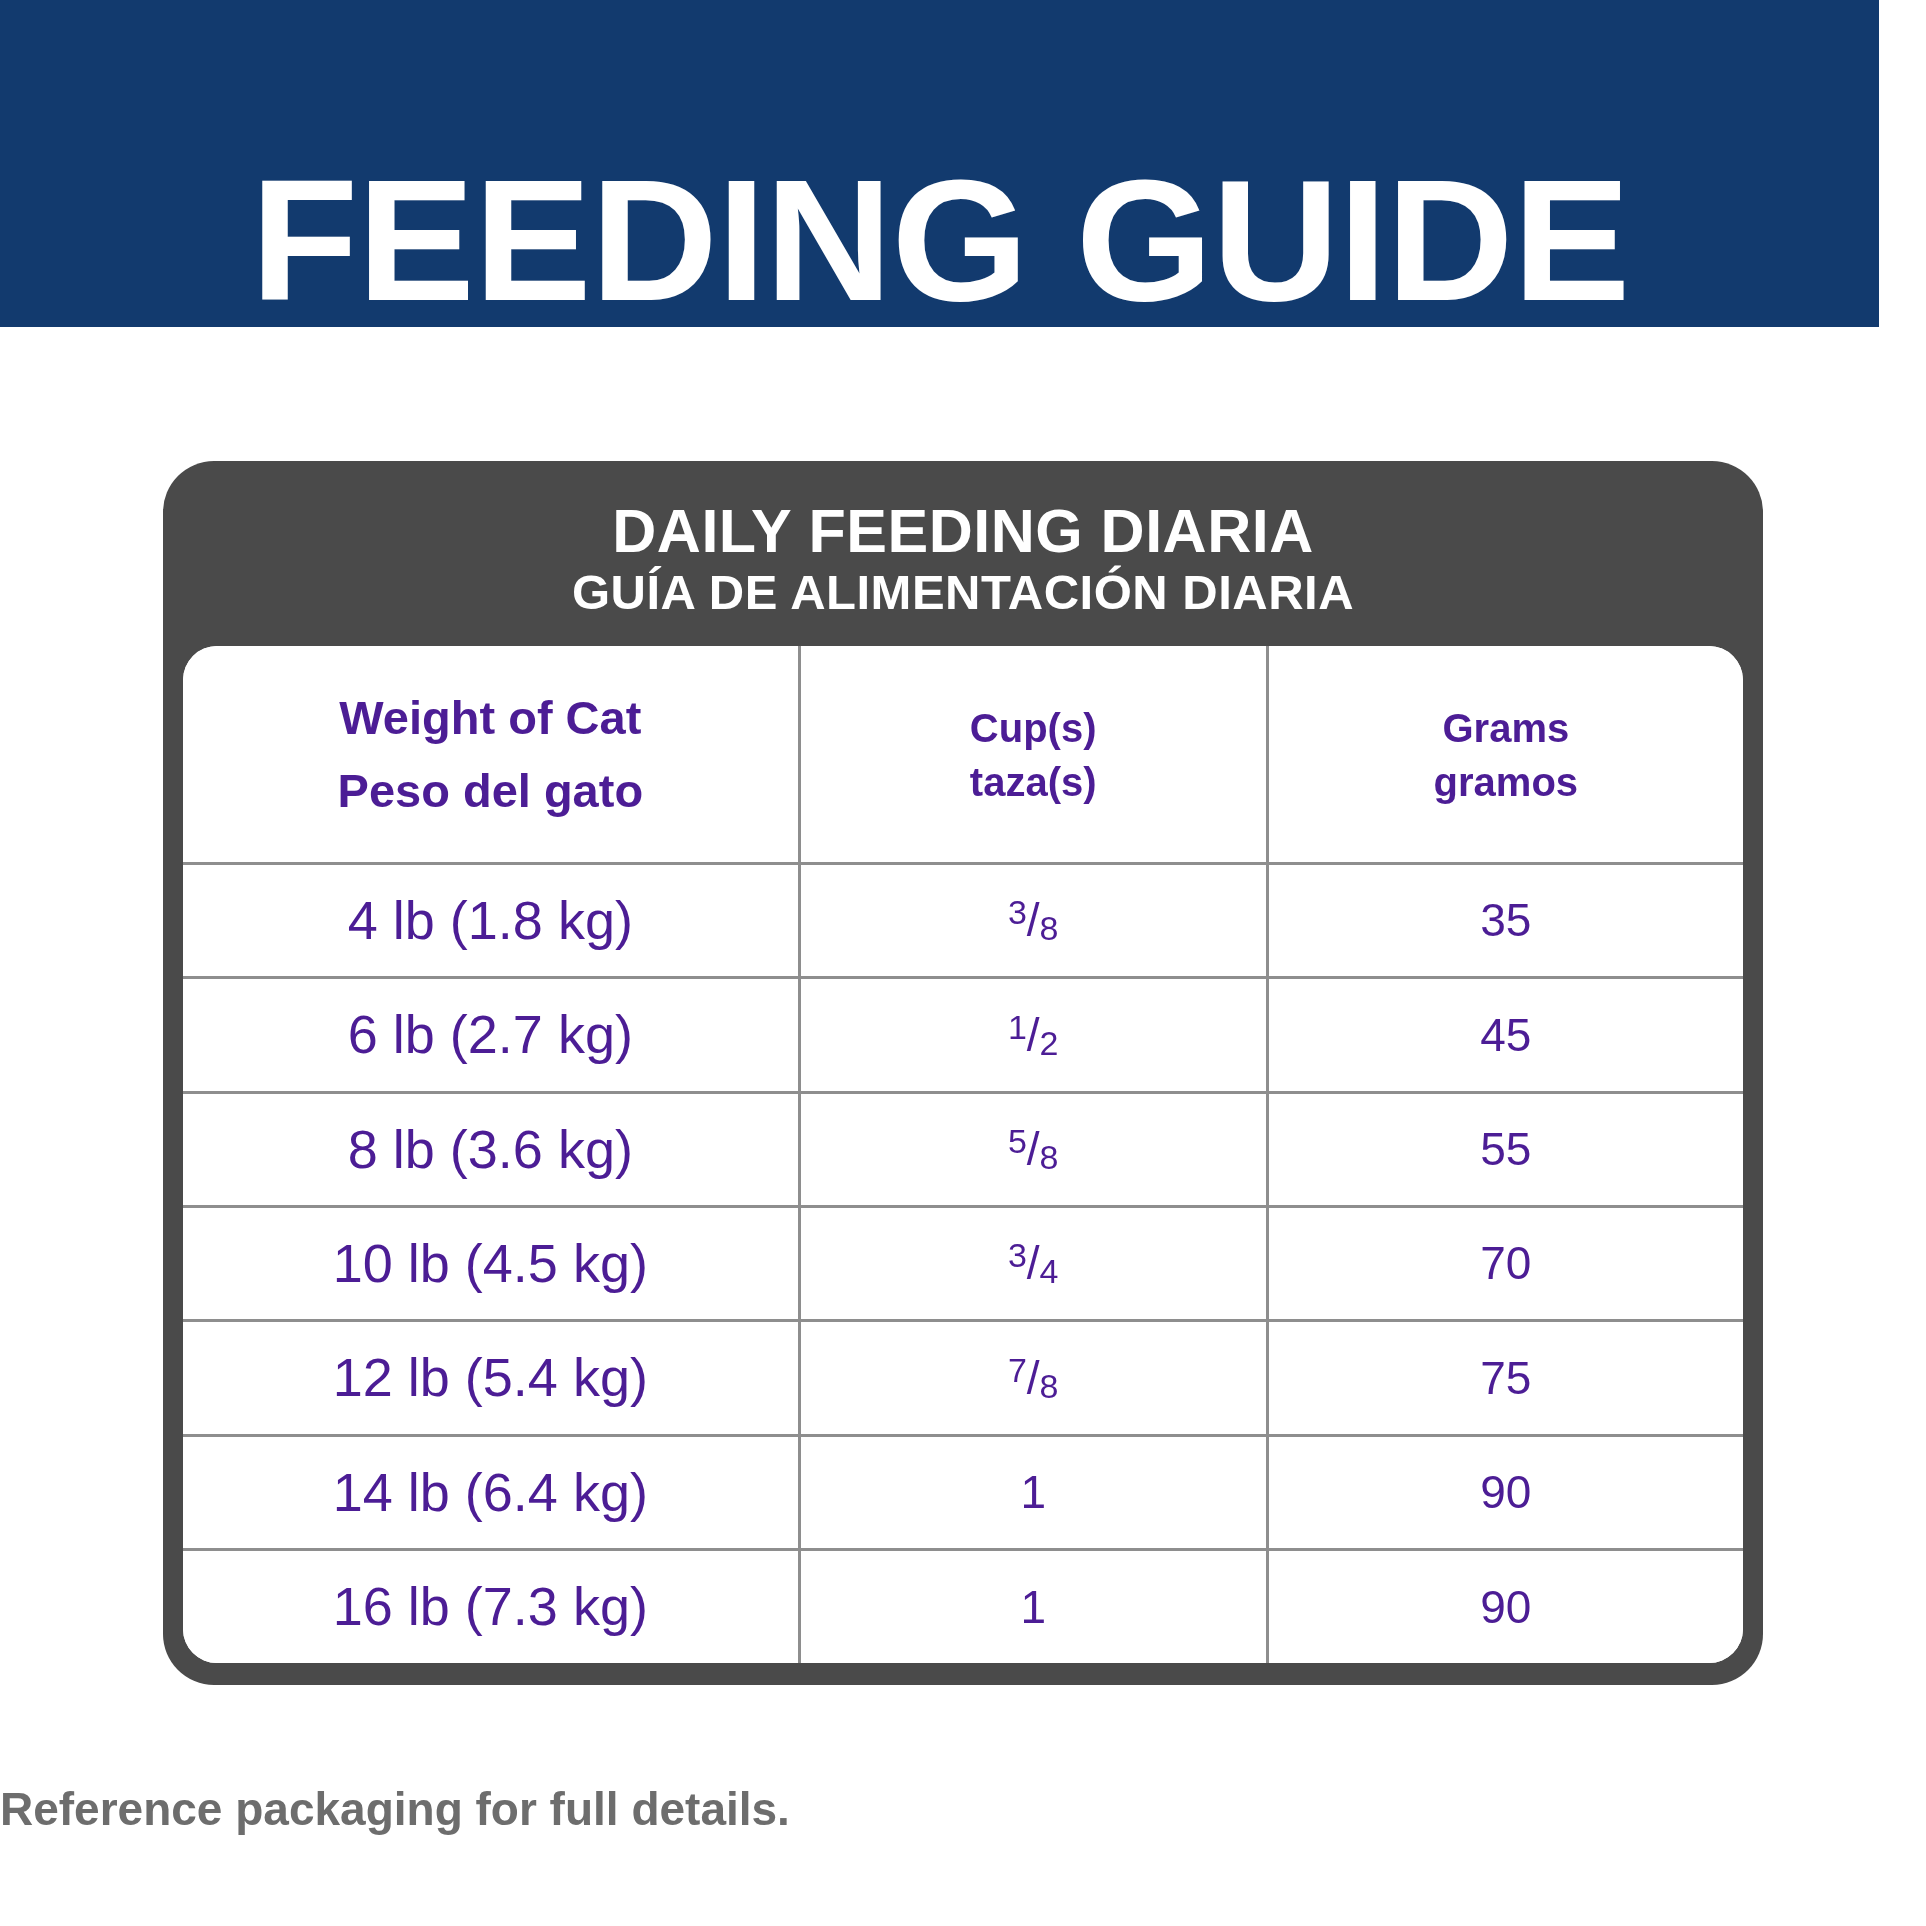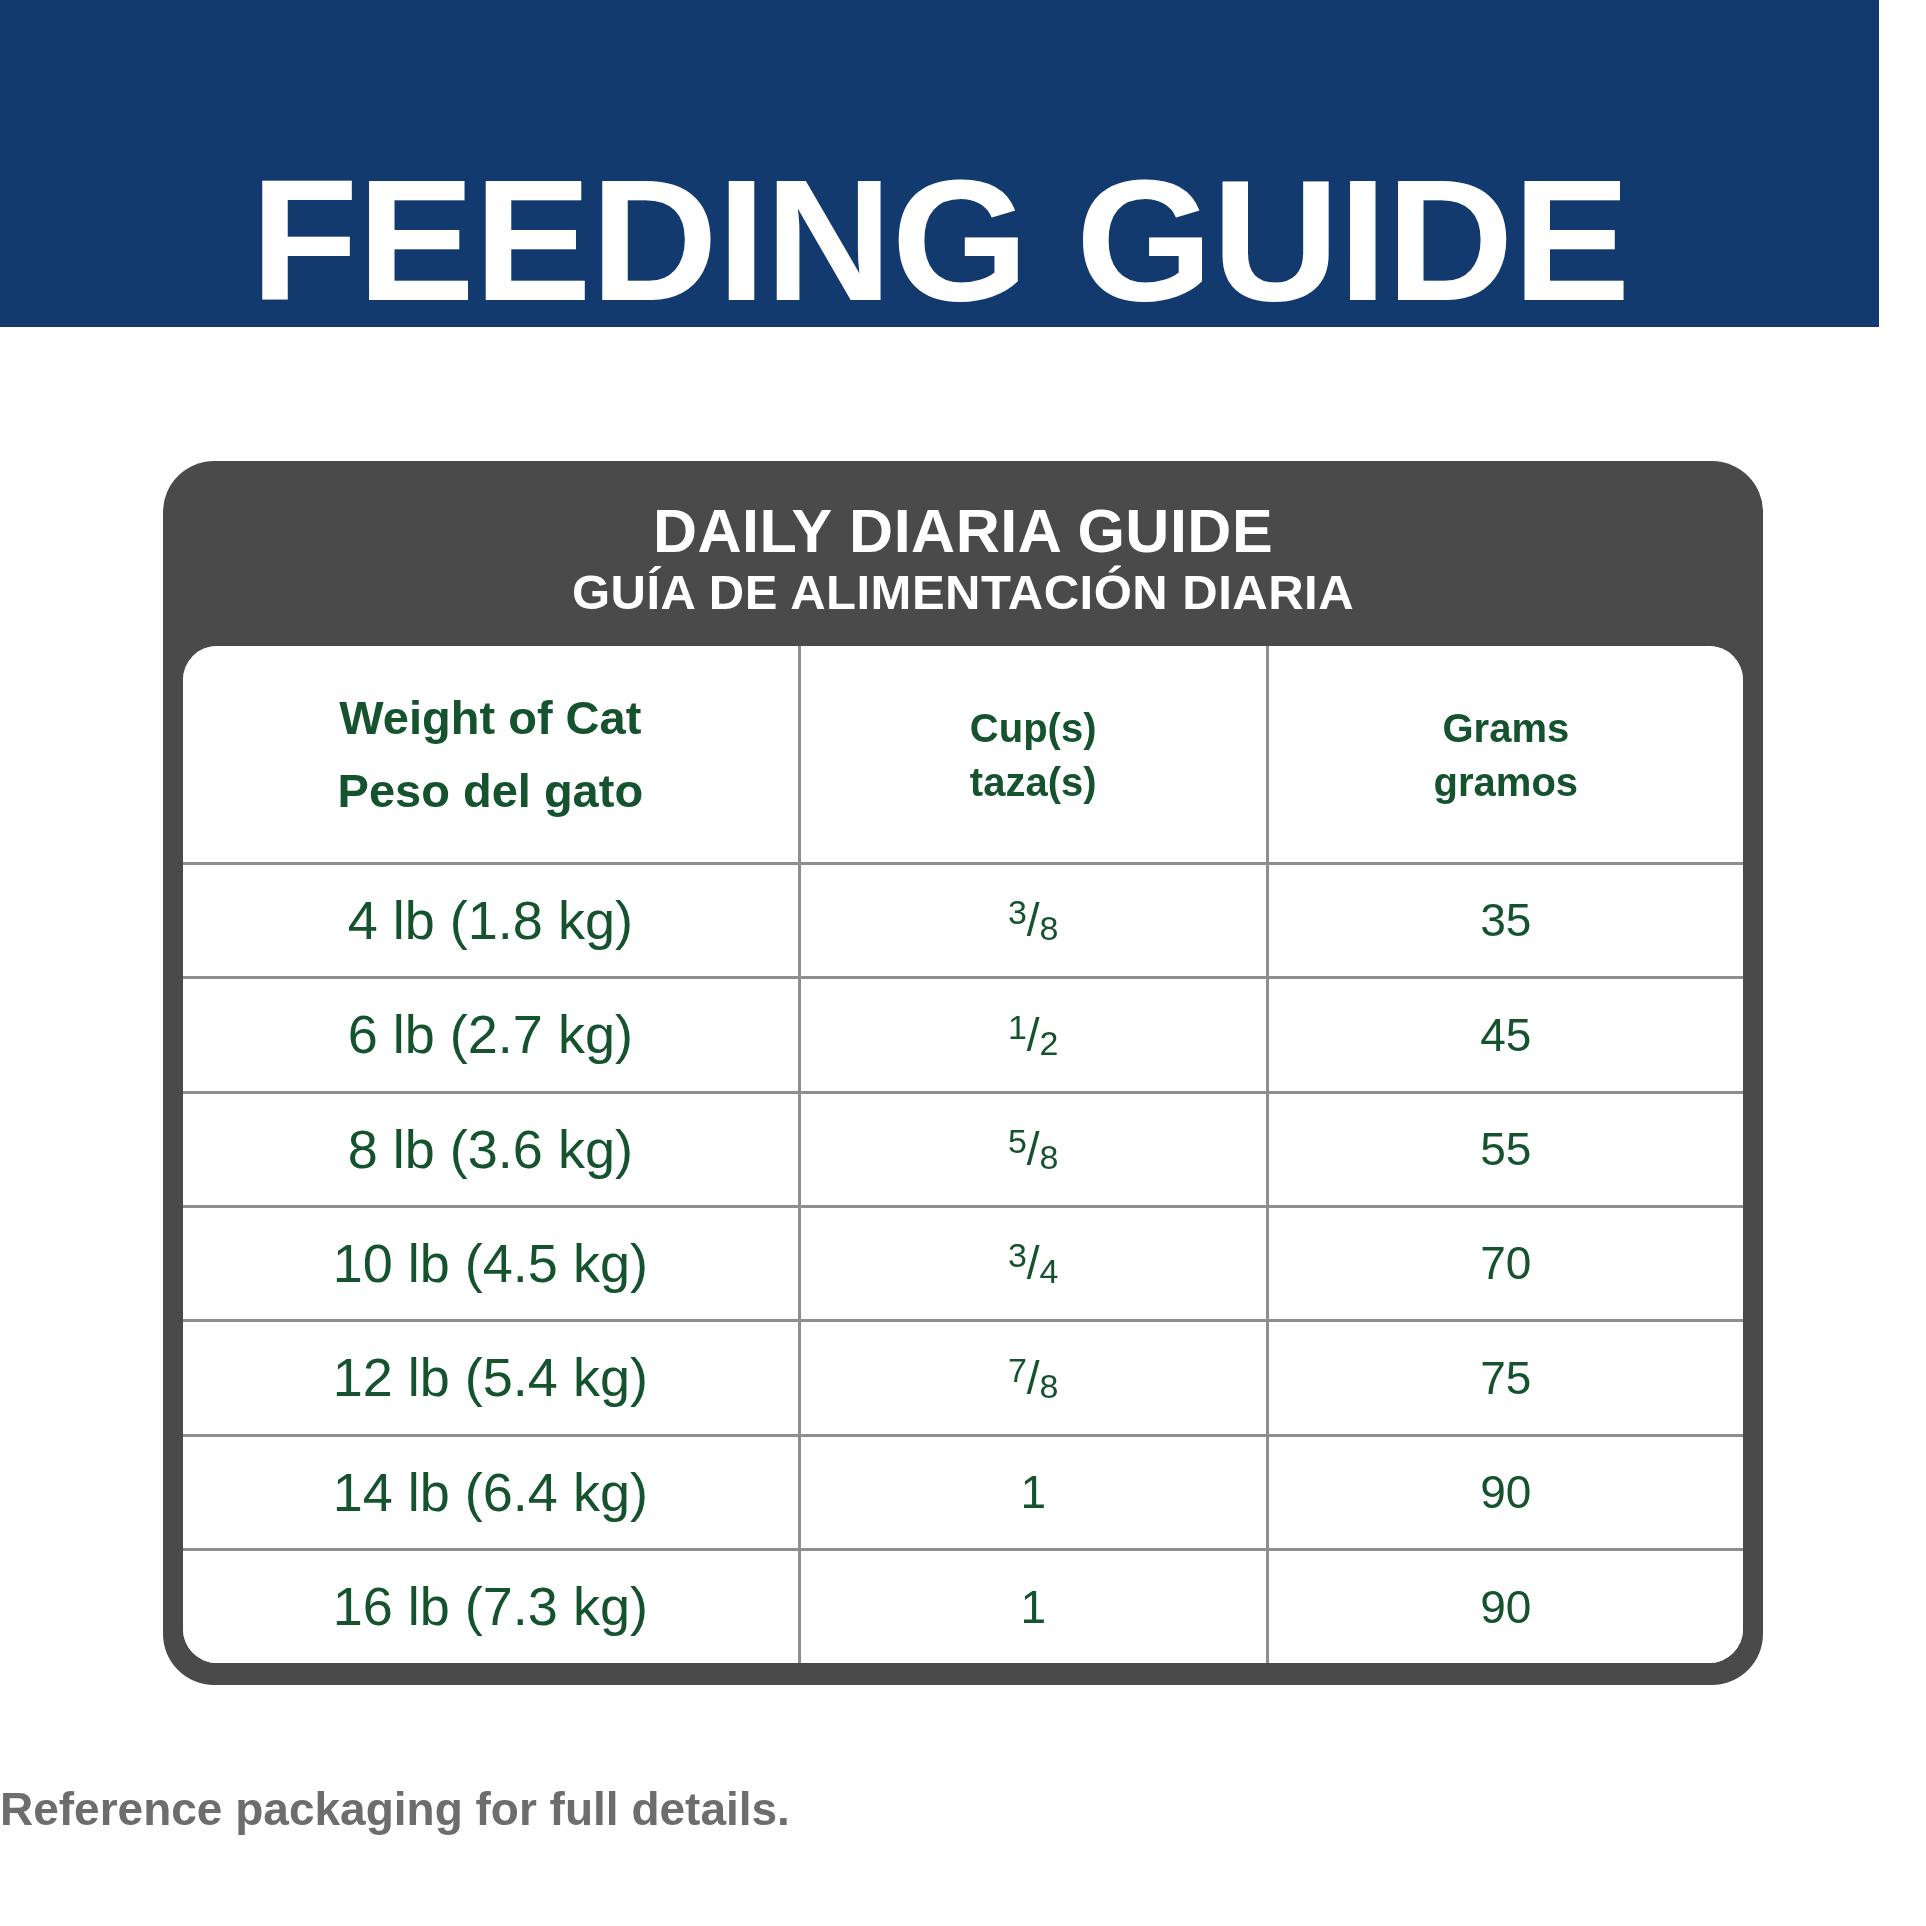--- a/index.html
+++ b/index.html
@@ -80,21 +80,21 @@
     overflow: hidden;
     table-layout: fixed;
   }
   table.feeding col.c1 { width: 39.5%; }
   table.feeding col.c2 { width: 30%; }
   table.feeding col.c3 { width: 30.5%; }
 
   table.feeding th,
   table.feeding td {
     text-align: center;
-    color: #14532d;
+    color: #4c1d95;
     border-right: 3px solid #8e8e8e;
     border-bottom: 3px solid #8e8e8e;
     background: #ffffff;
     margin-left: 15px;
   }
   table.feeding th:last-child,
   table.feeding td:last-child {
     border-right: none;
   }
   table.feeding tr:last-child td {
@@ -162,21 +162,21 @@
 
 <div class="page">
 
   <div class="banner">
     <div class="banner-title">FEEDING GUIDE</div>
   </div>
 
   <div class="card">
 
     <div class="card-head">
-      <div class="line1">DAILY DIARIA GUIDE</div>
+      <div class="line1">DAILY FEEDING DIARIA</div>
       <div class="line2">GUÍA DE ALIMENTACIÓN DIARIA</div>
     </div>
 
     <table class="feeding">
       <colgroup>
         <col class="c1">
           <col class="c2">
           <col class="c3">
       </colgroup>
       <thead>

